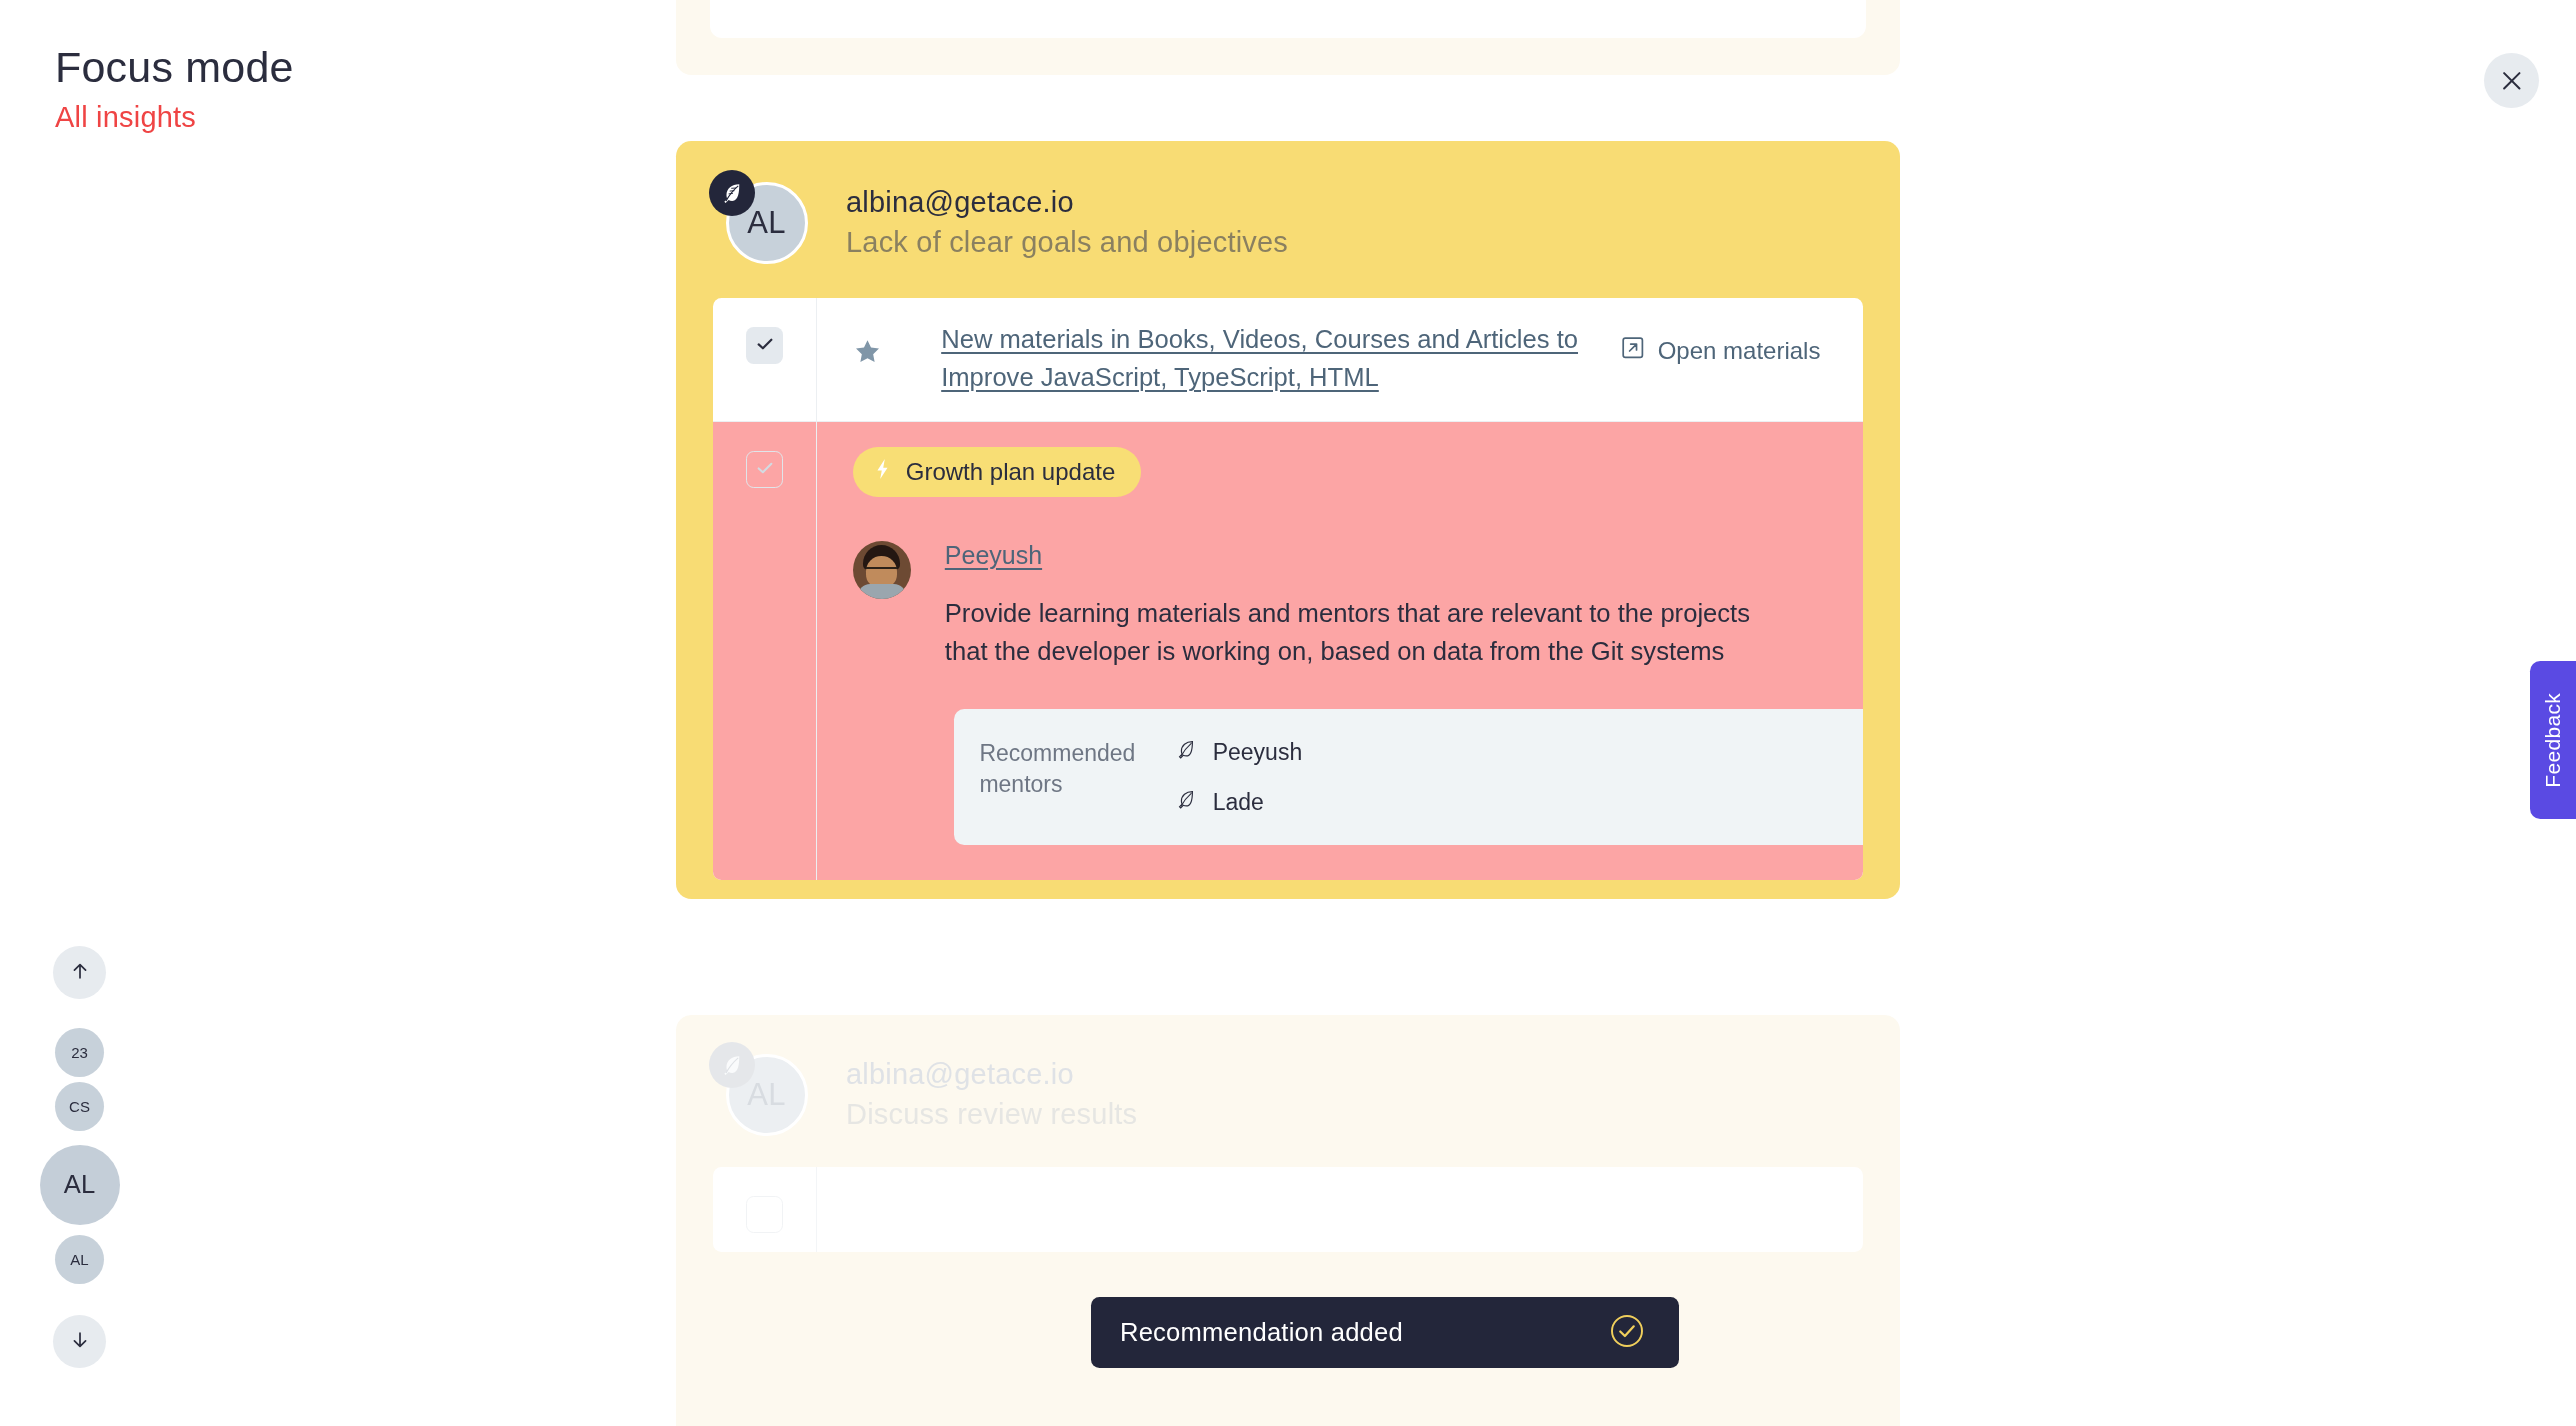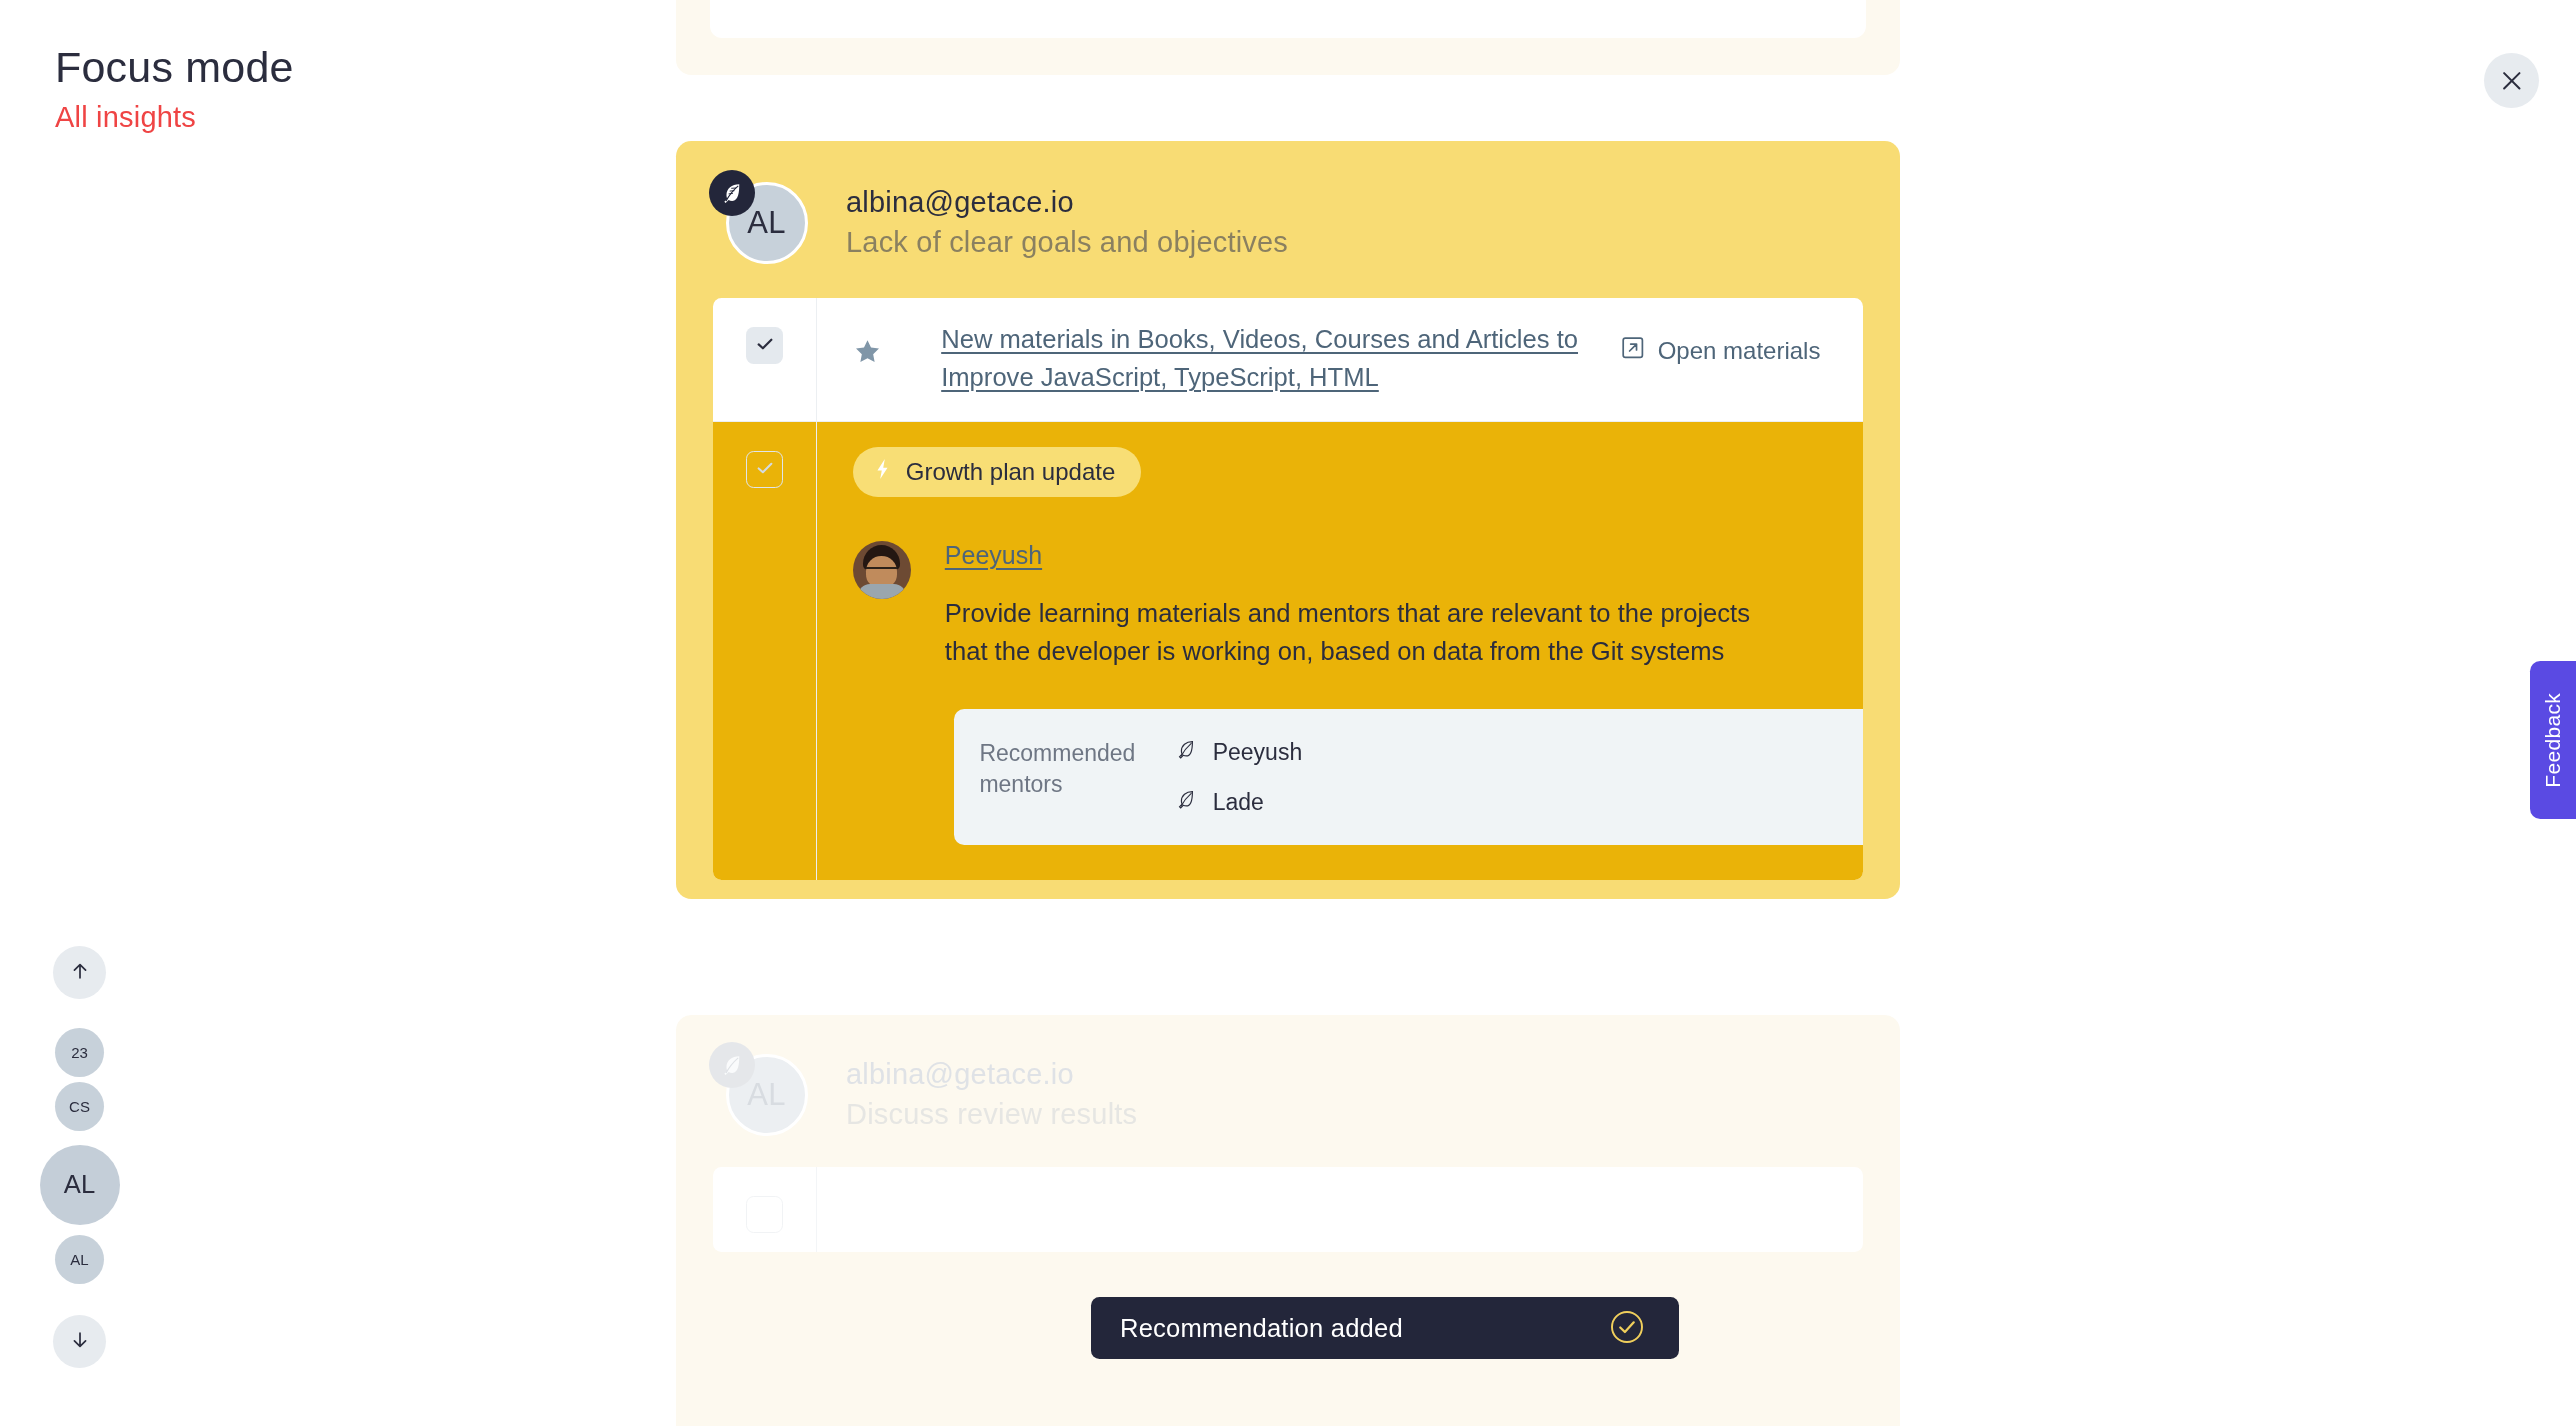--- a/index.html
+++ b/index.html
@@ -226,21 +226,21 @@
     border-radius: 8.5px;
     overflow: hidden;
   }
 
   .row {
     display: flex;
     align-items: stretch;
     min-height: 85px;
   }
   .row-sep { border-top: 0.9px solid #eceff2; }
-  .row-alt { background: #eab308; }
+  .row-alt { background: #fca5a5; }
 
   .row-check {
     width: 104px;
     flex: 0 0 auto;
     display: flex;
     align-items: flex-start;
     justify-content: center;
     padding-top: 29px;
     border-right: 0.9px solid #eceff2;
   }
@@ -424,21 +424,21 @@
     justify-content: center; flex: 0 0 auto;
   }
   .faded-text { font-size: 25.6px; color: #ececec; }
 
   
   .toast {
     position: absolute;
     left: 1091px;
     top: 1297px;
     width: 588px;
-    height: 62px;
+    height: 71px;
     background: #23263a;
     border-radius: 8.5px;
     display: flex;
     align-items: center;
     justify-content: space-between;
     padding: 0 34px 0 29px;
     z-index: 50;
   }
   .toast-text { color: #ffffff; font-size: 25.6px; letter-spacing: 0.2px; }
 </style>

